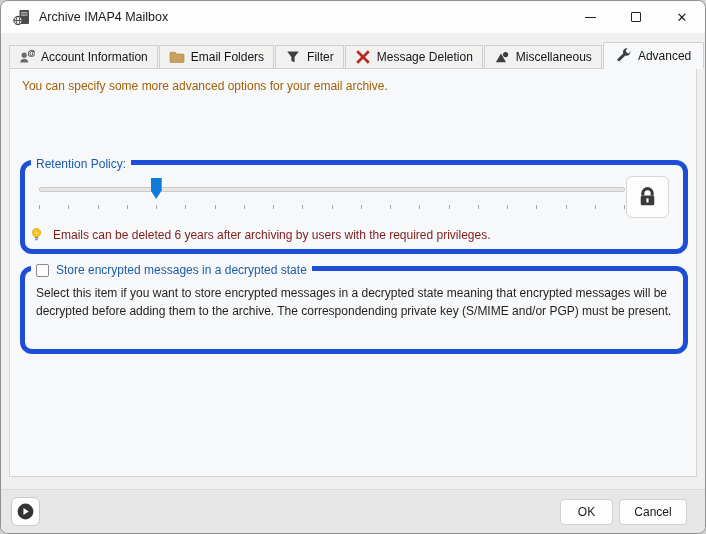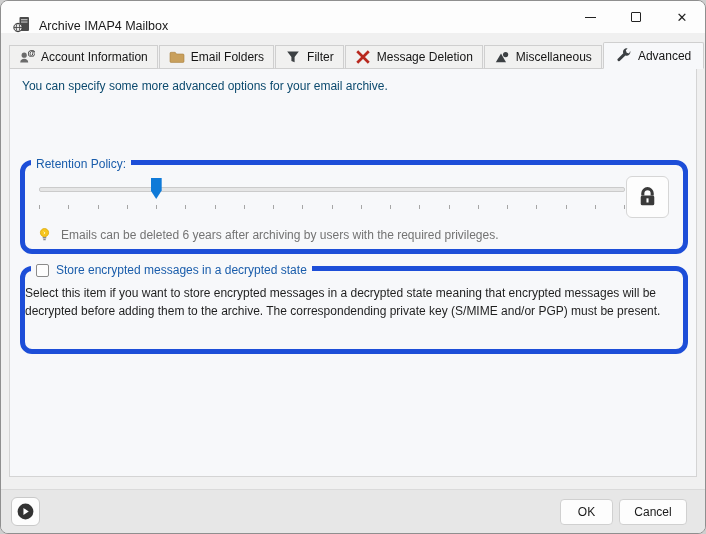--- a/index.html
+++ b/index.html
@@ -5,21 +5,21 @@
   * { margin:0; padding:0; box-sizing:border-box; }
   html,body { background:#cfcfcf; }
   .window {
     position:relative; width:706px; height:534px;
     font-family:"Liberation Sans", sans-serif;
     background:#f0f0f0; border:1px solid #8f8f8f; border-radius:8px;
     overflow:hidden; color:#1a1a1a;
   }
   
   .titlebar { position:absolute; left:0; top:0; right:0; height:32px;
-    background:#fdfdfd; display:flex; align-items:flex-end; }
+    background:#fdfdfd; display:flex; align-items:center; }
   .titlebar .app-icon { width:17px; height:17px; margin-left:12px; }
   .titlebar .title { margin-left:9px; font-size:12.5px; color:#191919; }
   .caption-btns { margin-left:auto; display:flex; height:100%; }
   .cap-btn { width:46px; height:100%; display:flex; align-items:center; justify-content:center; }
   .glyph-min { width:11px; height:1px; background:#222; }
   .glyph-max { width:10px; height:10px; border:1.2px solid #222; border-radius:1px; }
   .glyph-close { font-size:13px; color:#222; line-height:1; }
   
   .tabstrip { position:absolute; left:8px; top:41px; right:8px; height:27px;
     display:flex; align-items:flex-end; z-index:3; }
@@ -28,43 +28,43 @@
     margin-right:1px; color:#151515; }
   .tab.active { height:27px; background:#f7f8fa; border-bottom:1px solid #f7f8fa;
     border-radius:2px 2px 0 0; padding:0 12px; position:relative; z-index:4;text-align:center; }
   .tab .ticon { width:16px; height:16px; flex:0 0 auto; }
   .tab-scrollers { position:absolute; right:0; bottom:2px; display:flex; gap:1px; }
   .scroller { width:20px; height:21px; background:#fbfbfb; border:1px solid #c9c9c9;
     display:flex; align-items:center; justify-content:center; border-radius:2px; }
   
   .panel { position:absolute; left:8px; right:8px; top:67px; bottom:56px;
     background:#f7f8fa; border:1px solid #d4d4d4; }
-  .page-desc { position:absolute; left:12px; top:10px; font-size:12px; color:#0c4a6e; }
+  .page-desc { position:absolute; left:12px; top:10px; font-size:12px; color:#a16207; }
   .groupbox { position:absolute; left:10px; right:8px; border:5px solid #1d4ed8;
     border-radius:12px;margin-top:35px; }
   .gb-retention { top:56px; height:94px; }
   .gb-encrypt { top:162px; height:88px; }
   .legend { position:absolute; top:-8px; left:6px; background:#f7f8fa; padding:0 5px;
     font-size:12px; color:#1a5dab; display:flex; align-items:center; gap:7px; }
   
   .slider-track { position:absolute; left:14px; top:22px; width:586px; height:5px;
     background:#e6e6e6; border:1px solid #cbcbcb; border-radius:2px; }
   .slider-thumb { position:absolute; top:13px; width:11px; height:21px; background:#0f7ad8;
     clip-path:polygon(0 0,100% 0,100% 60%,50% 100%,0 60%); }
   .slider-ticks { position:absolute; left:14px; top:40px; width:586px; height:5px; }
   .slider-ticks i { position:absolute; top:0; width:1px; height:4px; background:#a6a6a6; }
   .lock-btn { position:absolute; right:14px; top:11px; width:43px; height:42px;
     background:#fdfdfd; border:1px solid #d6d6d6; border-radius:6px;
     display:flex; align-items:center; justify-content:center; }
-  .tip-row { position:absolute; left:12px; top:62px; display:flex; align-items:center; gap:9px;
-    font-size:12px; color:#737373; }
+  .tip-row { position:absolute; left:4px; top:62px; display:flex; align-items:center; gap:9px;
+    font-size:12px; color:#7f1d1d; }
   
   .checkbox { width:13px; height:13px; background:#fdfdfd; border:1px solid #8a8a8a;
     border-radius:2px; flex:0 0 auto; }
-  .gb-desc { position:absolute; left:0; top:13px; width:652px; font-size:12px;
+  .gb-desc { position:absolute; left:11px; top:13px; width:652px; font-size:12px;
     line-height:1.5; color:#1f1f1f; }
   
   .footer { position:absolute; left:0; right:0; bottom:0; height:44px; background:#e7e7e7;
     border-top:1px solid #dadada; display:flex; align-items:center; }
   .play-btn { width:29px; height:29px; margin-left:10px; background:#fdfdfd;
     border:1px solid #c9c9c9; border-radius:6px; display:flex; align-items:center;
     justify-content:center; }
   .footer-spacer { flex:1; }
   .btn { height:26px; background:#fdfdfd; border:1px solid #d0d0d0; border-radius:4px;
     font-size:12px; font-family:inherit; color:#1a1a1a; display:flex; align-items:center;

